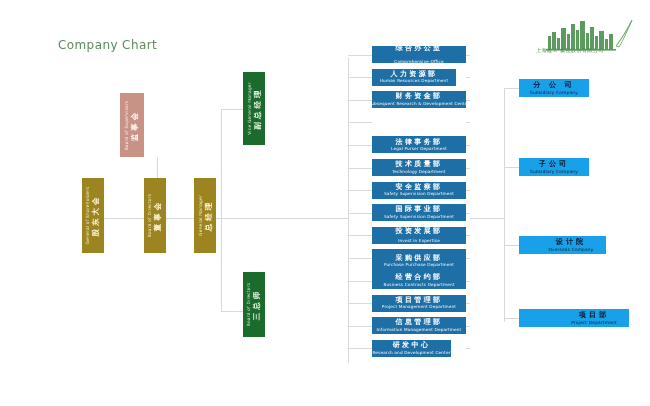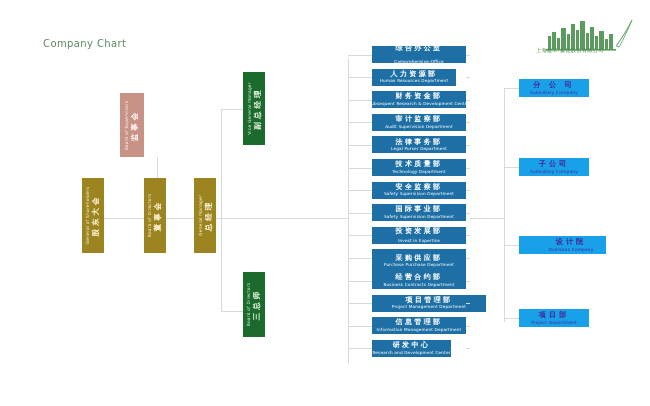--- a/index.html
+++ b/index.html
@@ -4,21 +4,21 @@
 <style>
   html,body{margin:0;padding:0;background:#ffffff;}
   body{width:650px;height:406px;position:relative;overflow:hidden;
        font-family:"DejaVu Sans","Liberation Sans",sans-serif;}
 
   #chart{position:absolute;inset:0;width:650px;height:406px;}
 
   
   .title-block{position:absolute;left:30px;top:36px;color:#3f7a45;}
   .title-cn{font-size:12.5px;font-weight:bold;letter-spacing:1px;color:#3f7a45;line-height:14px;}
-  .title-en{font-size:10px;color:#5d8a5f;margin-left:13px;margin-top:2px;letter-spacing:.4px;}
+  .title-en{font-size:12px;color:#5d8a5f;margin-left:28px;margin-top:2px;letter-spacing:.4px;}
 
   
   .logo{position:absolute;left:518px;top:16px;width:118px;height:40px;}
   .logo-cap{position:absolute;left:536px;top:47px;font-size:5.2px;color:#4d8a52;
             letter-spacing:.3px;white-space:nowrap;}
 
   
   .ln{position:absolute;background:#d9d9d9;}
   .lnh{height:1px;}
   .lnv{width:1px;}
@@ -34,21 +34,21 @@
   .v-green{background:#1b6b2c;color:#e8f5e6;}
 
   
   .dbox{position:absolute;background:#1d6fa5;color:#ffffff;
         display:flex;flex-direction:column;align-items:center;justify-content:center;}
   .dbox .cn{font-size:7px;font-weight:bold;letter-spacing:2.4px;line-height:8px;}
   .dbox .en{font-size:4.2px;letter-spacing:.15px;line-height:6px;margin-top:.5px;
             white-space:nowrap;opacity:.95;}
 
   
-  .cbox{position:absolute;background:#18a0e8;color:#4c1d95;
+  .cbox{position:absolute;background:#18a0e8;color:#0f172a;
         display:flex;flex-direction:column;align-items:center;justify-content:center;}
   .cbox .cn{font-size:7.2px;font-weight:bold;letter-spacing:3px;line-height:9px;}
   .cbox .en{font-size:4.3px;letter-spacing:.2px;line-height:6px;margin-top:1px;
             white-space:nowrap;opacity:.95;}
 </style>
 </head>
 <body>
 
 <div id="chart">
 
@@ -140,24 +140,20 @@
       <div class="en">Human Resources Department</div>
     </div>
     <div class="ln lnh" style="left: 348px; top: 77px; width: 24px;"></div>
     <div class="ln lnh" style="left: 466px; top: 77px; width: 4px;"></div>
     <div class="dbox" style="left: 372px; top: 91.2px; width: 94px; height: 17px;">
       <div class="cn">财务资金部</div>
       <div class="en">Subsequent Research &amp; Development Center</div>
     </div>
     <div class="ln lnh" style="left: 348px; top: 100px; width: 24px;"></div>
     <div class="ln lnh" style="left: 466px; top: 100px; width: 4px;"></div>
-    <div class="dbox" style="left: 372px; top: 113.8px; width: 94px; height: 17px;">
-      <div class="cn">审计监察部</div>
-      <div class="en">Audit Supervision Department</div>
-    </div>
     <div class="ln lnh" style="left: 348px; top: 122px; width: 24px;"></div>
     <div class="ln lnh" style="left: 466px; top: 122px; width: 4px;"></div>
     <div class="dbox" style="left: 372px; top: 136.4px; width: 94px; height: 17px;">
       <div class="cn">法律事务部</div>
       <div class="en">Legal Purser Department</div>
     </div>
     <div class="ln lnh" style="left: 348px; top: 145px; width: 24px;"></div>
     <div class="ln lnh" style="left: 466px; top: 145px; width: 4px;"></div>
     <div class="dbox" style="left: 372px; top: 159px; width: 94px; height: 17px;">
       <div class="cn">技术质量部</div>
@@ -188,21 +184,21 @@
       <div class="en">Purchase Purchase Department</div>
     </div>
     <div class="ln lnh" style="left: 348px; top: 258px; width: 24px;"></div>
     <div class="ln lnh" style="left: 466px; top: 258px; width: 4px;"></div>
     <div class="dbox" style="left: 372px; top: 272px; width: 94px; height: 17px; justify-content: center;">
       <div class="cn">经营合约部</div>
       <div class="en">Business Contracts Department</div>
     </div>
     <div class="ln lnh" style="left: 348px; top: 281px; width: 24px;"></div>
     <div class="ln lnh" style="left: 466px; top: 281px; width: 4px;"></div>
-    <div class="dbox" style="left: 372px; top: 294.6px; width: 114px; height: 17px;">
+    <div class="dbox" style="left: 372px; top: 294.6px; width: 94px; height: 17px;">
       <div class="cn">项目管理部</div>
       <div class="en">Project Management Department</div>
     </div>
     <div class="ln lnh" style="left: 348px; top: 303px; width: 24px;"></div>
     <div class="ln lnh" style="left: 466px; top: 303px; width: 4px;"></div>
     <div class="dbox" style="left: 372px; top: 317.2px; width: 94px; height: 17px;">
       <div class="cn">信息管理部</div>
       <div class="en">Information Management Department</div>
     </div>
     <div class="ln lnh" style="left: 348px; top: 326px; width: 24px;"></div>
@@ -221,18 +217,18 @@
     <div class="cbox" style="left: 519px; top: 158px; width: 70px; height: 18px;">
       <div class="cn">子公司</div>
       <div class="en">Subsidiary Company</div>
     </div>
     <div class="ln lnh" style="left: 504px; top: 167px; width: 15px;"></div>
     <div class="cbox" style="left: 519px; top: 236px; width: 70px; height: 18px; padding-left: 17px;">
       <div class="cn">设计院</div>
       <div class="en">Overseas Company</div>
     </div>
     <div class="ln lnh" style="left: 504px; top: 245px; width: 15px;"></div>
-    <div class="cbox" style="left: 519px; top: 309px; width: 70px; height: 18px;">
+    <div class="cbox" style="left: 519px; top: 309px; width: 70px; height: 18px; padding-left: 40px;">
       <div class="cn">项目部</div>
       <div class="en">Project Department</div>
     </div>
     <div class="ln lnh" style="left: 504px; top: 318px; width: 15px;"></div>
   </div>
 
 </body></html>

